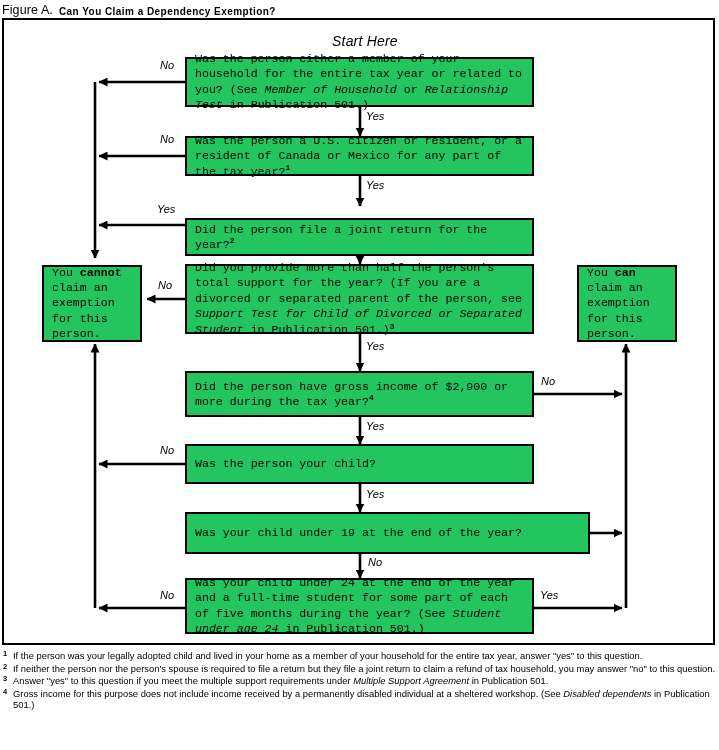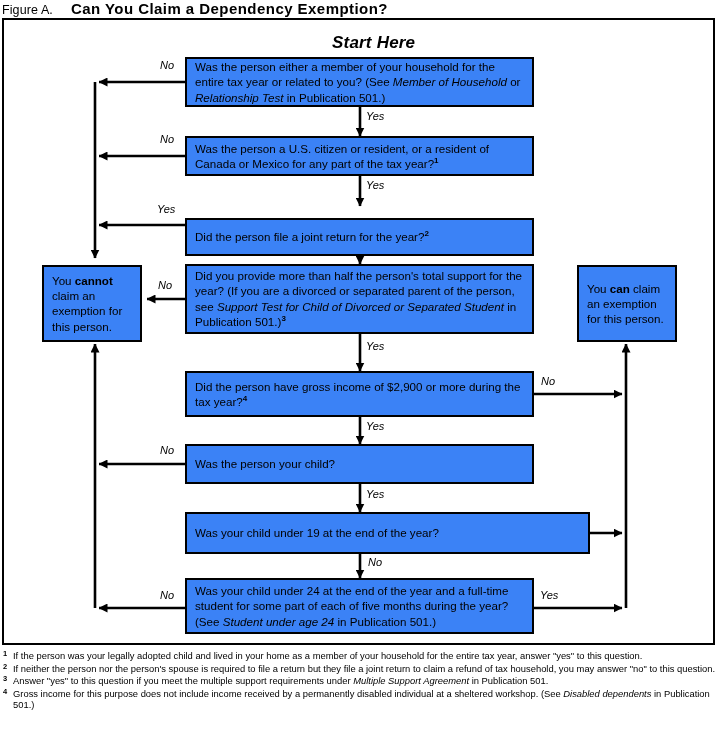--- a/index.html
+++ b/index.html
@@ -8,44 +8,44 @@
     width:719px;height:750px;position:relative;
     font-family:"Liberation Sans","DejaVu Sans",sans-serif;
     color:#000;
     -webkit-font-smoothing:none;
   }
   #page{position:absolute;left:0;top:0;width:719px;height:750px;overflow:hidden;}
 
   
   .title-row{position:absolute;left:2px;top:0px;height:17px;display:flex;align-items:flex-end;white-space:nowrap;}
   .title-fig{font-size:12.5px;letter-spacing:0.1px;}
-  .title-main{font-size:15px;font-weight:bold;letter-spacing:0.45px;margin-left:18px;}
+  .title-main{font-size:10px;font-weight:bold;letter-spacing:0.45px;margin-left:6px;}
 
   
   .frame{position:absolute;left:2px;top:18px;width:713px;height:627px;border:2px solid #000;box-sizing:border-box;}
 
   
   svg.wires{position:absolute;left:0;top:0;width:719px;height:750px;pointer-events:none;}
 
   
-  .box{position:absolute;border:2px solid #000;box-sizing:border-box;background:#3b82f6;}
+  .box{position:absolute;border:2px solid #000;box-sizing:border-box;background:#22c55e;font-family:Liberation Mono, monospace;}
   .box .txt{
     position:absolute;left:8px;right:5px;top:50%;transform:translateY(-50%);
     font-size:11.6px;line-height:15.4px;
   }
   .box.term .txt{left:8px;right:4px;}
   i,em{font-style:italic;}
   b,strong{font-weight:bold;}
   sup{font-size:8px;vertical-align:super;line-height:0;font-weight:bold;}
 
   
   .elabel{position:absolute;font-size:11px;font-style:italic;white-space:nowrap;}
 
   
-  .starthere{position:absolute;font-size:17px;font-weight:bold;font-style:italic;white-space:nowrap;letter-spacing:0.2px;}
+  .starthere{position:absolute;font-size:14px;font-weight:normal;font-style:italic;white-space:nowrap;letter-spacing:0.2px;}
 
   
   .notes{position:absolute;left:2px;top:650px;width:715px;font-size:9.4px;line-height:11.6px;}
   .note{position:relative;padding-left:11px;margin-bottom:1px;}
   .note .mark{position:absolute;left:1px;top:-2px;font-size:7.5px;font-weight:bold;}
 </style>
 </head>
 <body>
 
 <div id="page">

